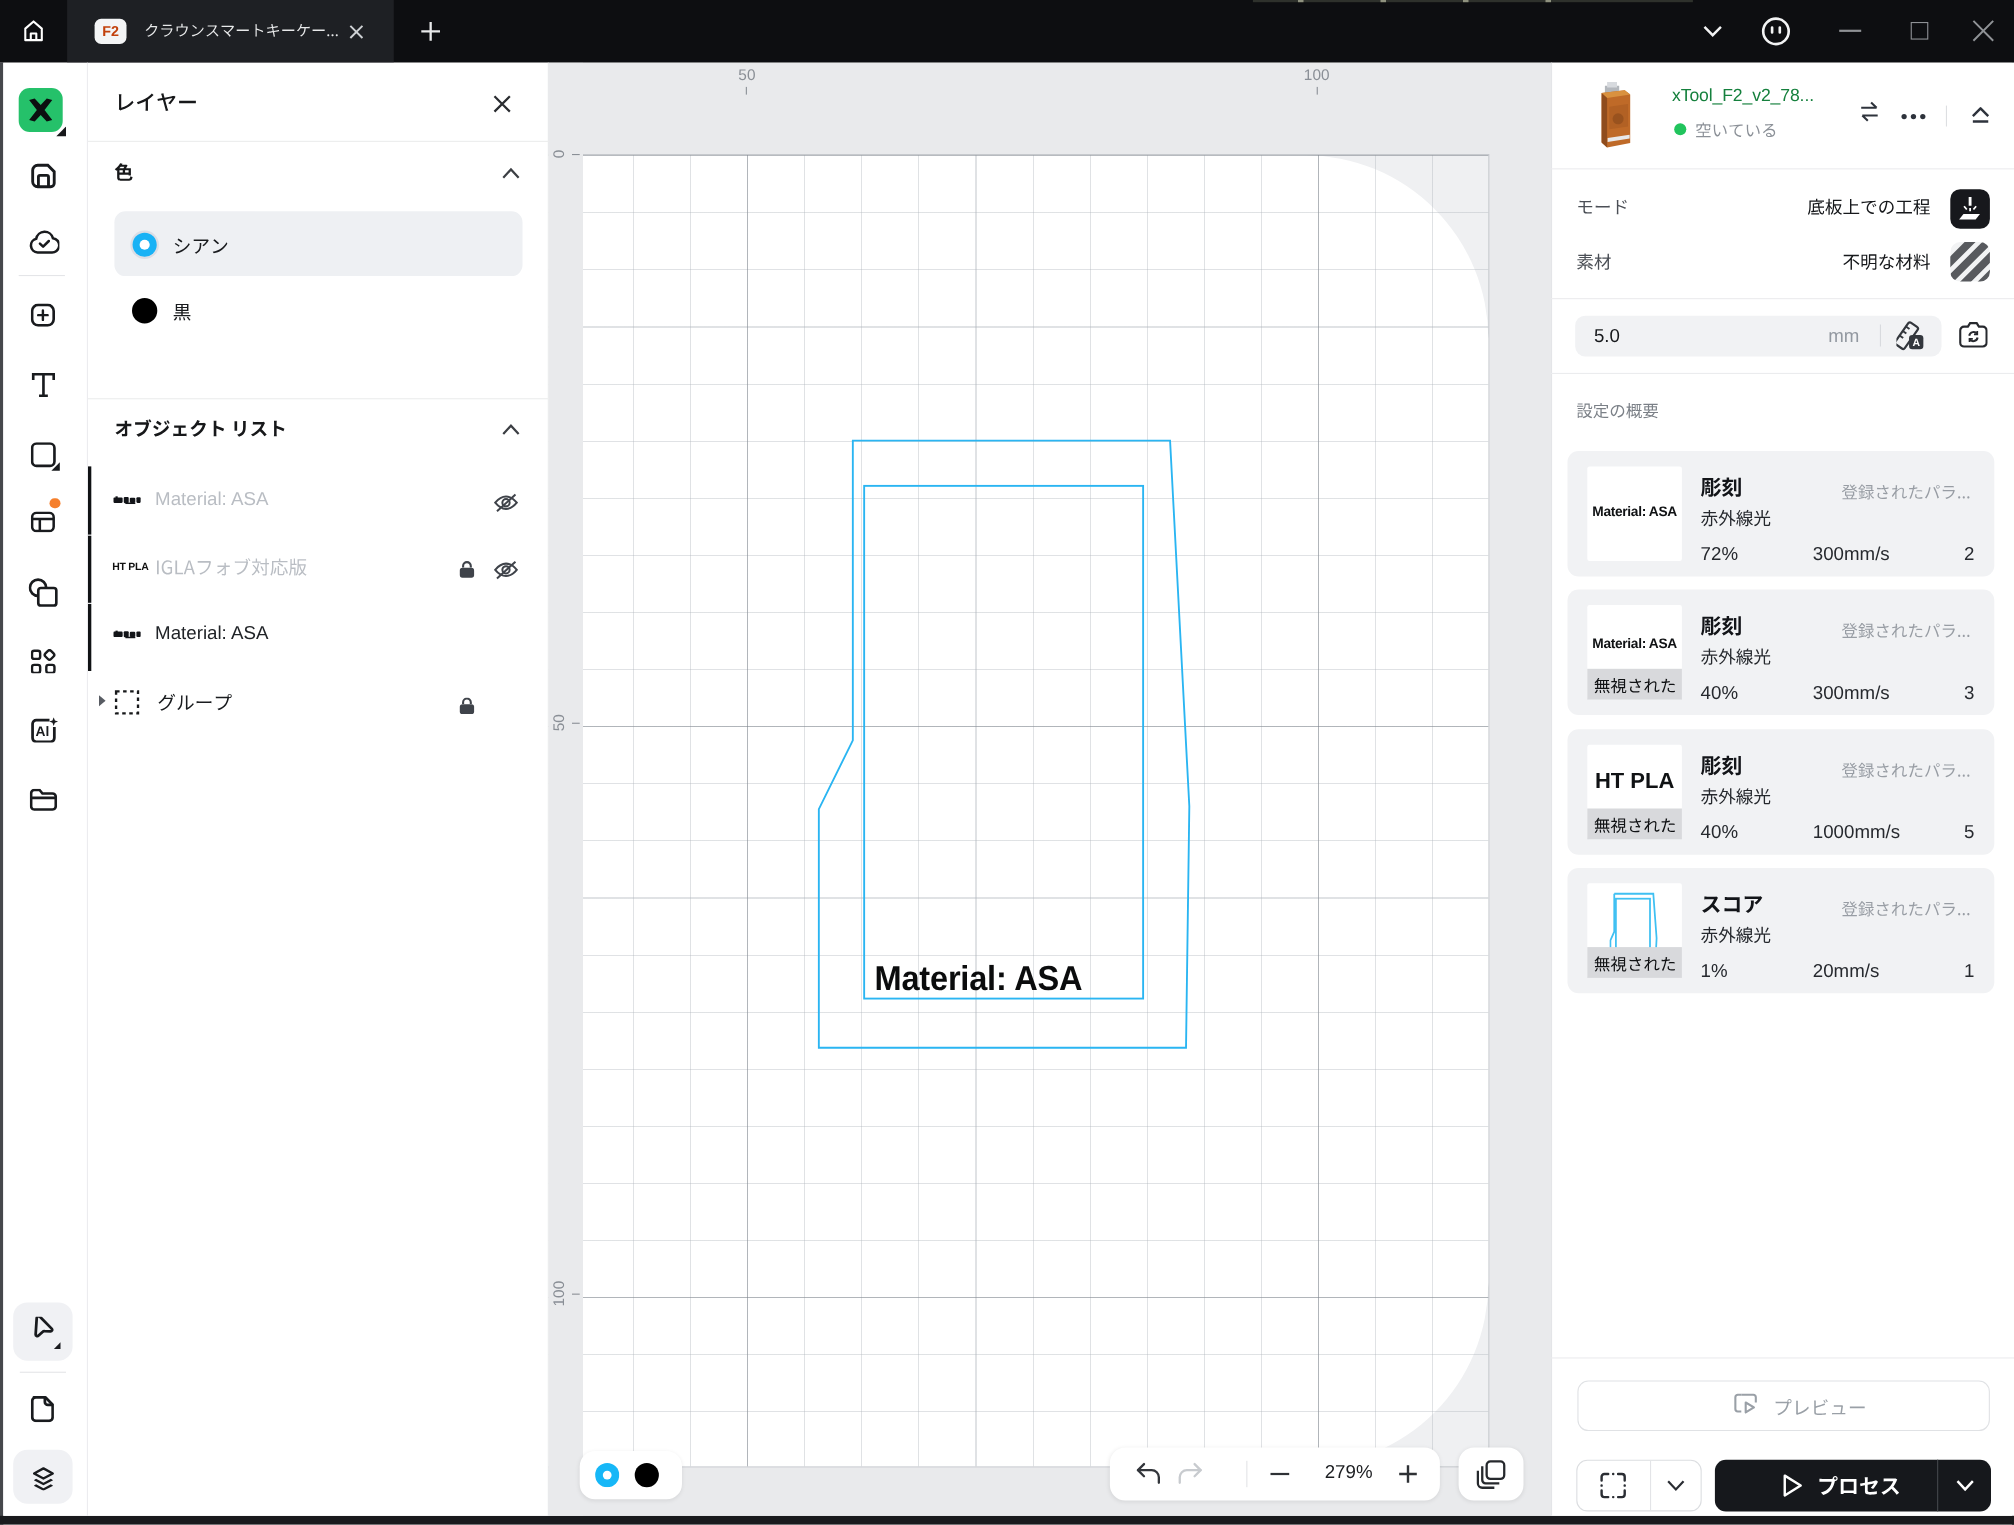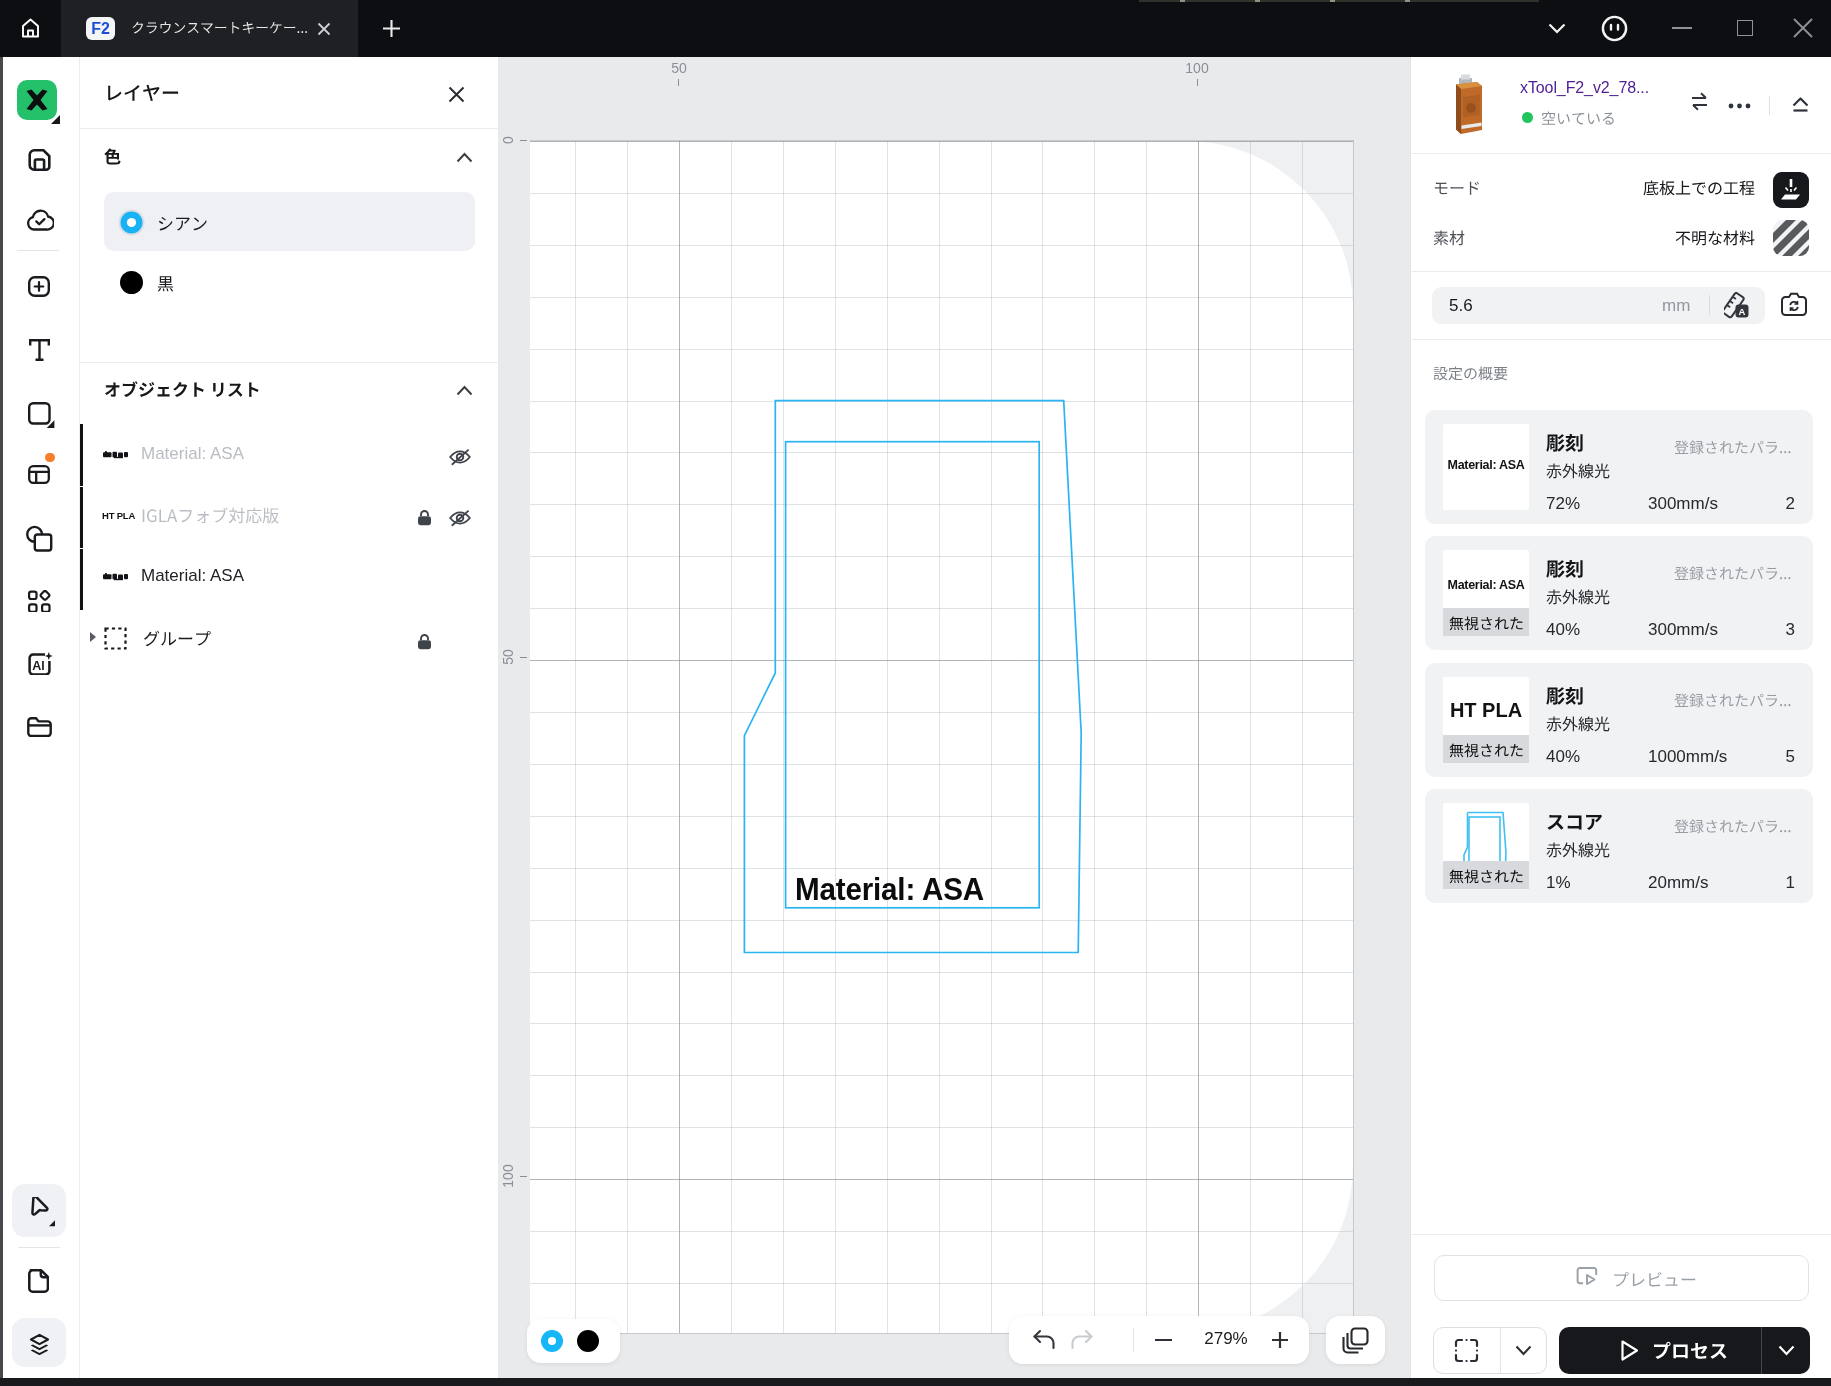--- a/index.html
+++ b/index.html
@@ -16,21 +16,21 @@
 <div class="abs" style="left:1330px;top:0;width:5px;height:2px;background:#8f927f"></div>
 <div class="abs" style="left:1405px;top:0;width:5px;height:2px;background:#8f927f"></div>
 <div class="abs" style="left:0;top:57px;width:3px;height:1329px;background:#46484c"></div>
 <div class="abs" style="left:1829px;top:57px;width:2px;height:1329px;background:#1a1b1e"></div>
 <div class="abs" style="left:0;top:1378px;width:1831px;height:8px;background:#191a1d"></div>
 <svg class="abs" style="left:21px;top:16px" width="19" height="24" viewBox="0 0 19 24">
 <path d="M2 10 L9.5 3.5 L17 10 V20.5 H2 Z M7 20.5 V14.5 H12 V20.5" fill="none" stroke="#fff" stroke-width="1.9" stroke-linejoin="round"></path>
     </svg>
 <div class="abs" style="left:61px;top:0;width:297px;height:57px;background:#1e2024"></div>
 <div class="abs" style="left:86px;top:17px;width:29px;height:23px;background:#f4f5f6;border-radius:6px"></div>
-<div class="abs" style="left:86px;top:17px;width:29px;height:23px;color:#1d4ed8;font-size:16px;font-weight:bold;text-align:center;line-height:23px">F2</div>
+<div class="abs" style="left:86px;top:17px;width:29px;height:23px;color:#c2410c;font-size:13px;font-weight:bold;text-align:center;line-height:23px">F2</div>
 <svg style="position:absolute;left:131.0px;top:19.2px;overflow:visible" width="177.1" height="17.9" viewBox="0 -13.8 177.1 17.9">
       <path d="M7.4 -10.7 6.1 -11.1C6 -10.8 5.8 -10.3 5.7 -10C5.1 -8.8 3.7 -6.8 1.4 -5.4L2.3 -4.7C3.8 -5.7 5 -6.9 5.8 -8.1H10.5C10.2 -6.8 9.4 -5 8.3 -3.8C7 -2.3 5.3 -1 2.8 -0.3L3.8 0.6C6.4 -0.3 8 -1.6 9.3 -3.1C10.5 -4.6 11.3 -6.5 11.7 -7.9C11.8 -8.1 11.9 -8.4 12 -8.6L11.1 -9.2C10.9 -9.1 10.6 -9.1 10.2 -9.1H6.5L6.8 -9.6C6.9 -9.9 7.2 -10.4 7.4 -10.7Z M17 -10.3V-9.1C17.4 -9.2 17.8 -9.2 18.2 -9.2C19 -9.2 22.9 -9.2 23.6 -9.2C24.1 -9.2 24.6 -9.2 24.9 -9.1V-10.3C24.6 -10.2 24.1 -10.2 23.7 -10.2C22.8 -10.2 19 -10.2 18.2 -10.2C17.8 -10.2 17.3 -10.2 17 -10.3ZM25.9 -6.6 25.1 -7.1C25 -7.1 24.7 -7 24.4 -7C23.7 -7 17.8 -7 17.1 -7C16.7 -7 16.3 -7.1 15.7 -7.1V-5.9C16.2 -6 16.8 -6 17.1 -6C17.9 -6 23.7 -6 24.4 -6C24.2 -5 23.6 -3.8 22.8 -2.9C21.6 -1.7 19.9 -0.8 17.9 -0.4L18.8 0.6C20.5 0.1 22.3 -0.7 23.7 -2.3C24.7 -3.4 25.4 -4.9 25.7 -6.2C25.8 -6.3 25.8 -6.5 25.9 -6.6Z M39.8 -8.4 39 -8.8C38.8 -8.8 38.6 -8.7 38.1 -8.7H35V-10C35 -10.3 35 -10.6 35.1 -11.1H33.7C33.8 -10.6 33.8 -10.3 33.8 -10V-8.7H30.8C30.3 -8.7 29.9 -8.7 29.5 -8.8C29.5 -8.5 29.5 -8 29.5 -7.7C29.5 -7.2 29.5 -5.7 29.5 -5.3C29.5 -5 29.5 -4.7 29.5 -4.4H30.7C30.6 -4.6 30.6 -5 30.6 -5.2C30.6 -5.7 30.6 -7.1 30.6 -7.7H38.3C38.2 -6.5 37.8 -4.9 37 -3.7C36.2 -2.4 34.7 -1.4 33.3 -0.9C32.8 -0.7 32.3 -0.6 31.9 -0.5L32.7 0.5C35.3 -0.2 37.2 -1.6 38.2 -3.4C39 -4.7 39.4 -6.4 39.6 -7.5C39.6 -7.8 39.7 -8.2 39.8 -8.4Z M44.5 -10.1 43.7 -9.3C44.8 -8.6 46.5 -7.1 47.2 -6.4L48.1 -7.3C47.3 -8 45.5 -9.5 44.5 -10.1ZM43.3 -0.9 44.1 0.3C46.4 -0.2 48.1 -1 49.5 -1.9C51.6 -3.2 53.2 -5.1 54.1 -6.8L53.5 -8C52.7 -6.3 51 -4.2 48.9 -2.9C47.6 -2.1 45.8 -1.2 43.3 -0.9Z M66.2 -9.2 65.5 -9.8C65.3 -9.7 65 -9.7 64.5 -9.7C64 -9.7 59.7 -9.7 59.2 -9.7C58.8 -9.7 58 -9.7 57.8 -9.7V-8.5C57.9 -8.5 58.7 -8.6 59.2 -8.6C59.7 -8.6 64.1 -8.6 64.6 -8.6C64.2 -7.4 63.2 -5.8 62.3 -4.7C60.8 -3.1 58.8 -1.5 56.6 -0.6L57.5 0.3C59.5 -0.6 61.4 -2.1 62.8 -3.7C64.3 -2.5 65.7 -0.9 66.6 0.4L67.6 -0.5C66.7 -1.5 65 -3.3 63.6 -4.6C64.6 -5.8 65.4 -7.4 65.9 -8.6C66 -8.8 66.2 -9.1 66.2 -9.2Z M75.3 -2.2C76.2 -1.3 77.3 -0.1 77.8 0.6L78.8 -0.2C78.3 -0.9 77.3 -1.9 76.5 -2.7C78.7 -4.5 80.5 -6.7 81.5 -8.3C81.6 -8.4 81.7 -8.6 81.8 -8.7L81 -9.5C80.8 -9.4 80.4 -9.3 80.1 -9.3C78.7 -9.3 72.5 -9.3 71.8 -9.3C71.3 -9.3 70.8 -9.4 70.4 -9.5V-8.2C70.7 -8.2 71.3 -8.3 71.8 -8.3C72.6 -8.3 78.7 -8.3 79.9 -8.3C79.3 -7.1 77.7 -5 75.6 -3.5C74.7 -4.3 73.6 -5.3 73.1 -5.6L72.2 -4.9C72.9 -4.4 74.5 -3 75.3 -2.2Z M84.2 -6V-4.6C84.6 -4.7 85.4 -4.7 86.1 -4.7C87.2 -4.7 92.7 -4.7 93.7 -4.7C94.3 -4.7 94.9 -4.6 95.2 -4.6V-6C94.9 -5.9 94.4 -5.9 93.7 -5.9C92.7 -5.9 87.1 -5.9 86.1 -5.9C85.4 -5.9 84.6 -5.9 84.2 -6Z M101.3 -1.2C101.3 -0.7 101.2 -0 101.2 0.4H102.5C102.4 -0 102.4 -0.8 102.4 -1.2L102.4 -5.8C103.9 -5.3 106.3 -4.4 107.8 -3.5L108.3 -4.7C106.8 -5.5 104.2 -6.4 102.4 -7V-9.2C102.4 -9.7 102.5 -10.3 102.5 -10.7H101.1C101.2 -10.3 101.3 -9.6 101.3 -9.2C101.3 -8.1 101.3 -2 101.3 -1.2Z M111.9 -3.8 112.1 -2.6C112.4 -2.7 112.8 -2.7 113.3 -2.8C114 -3 115.5 -3.2 117.1 -3.5L117.6 -0.7C117.7 -0.3 117.7 0.2 117.8 0.6L119.1 0.4C118.9 0 118.8 -0.5 118.7 -0.9L118.2 -3.6L121.6 -4.2C122.1 -4.3 122.5 -4.3 122.8 -4.4L122.6 -5.5C122.3 -5.4 121.9 -5.4 121.3 -5.2L117.9 -4.7L117.4 -7.4L120.6 -7.9C121 -8 121.4 -8.1 121.6 -8.1L121.4 -9.2C121.1 -9.2 120.8 -9.1 120.4 -9C119.8 -8.9 118.5 -8.7 117.2 -8.5L116.9 -10C116.9 -10.3 116.8 -10.7 116.8 -10.9L115.5 -10.7C115.6 -10.4 115.7 -10.1 115.8 -9.8L116.1 -8.3C114.8 -8.1 113.6 -7.9 113.1 -7.9C112.6 -7.8 112.3 -7.8 111.9 -7.8L112.2 -6.5C112.6 -6.6 112.9 -6.7 113.3 -6.8L116.3 -7.3L116.9 -4.5C115.3 -4.2 113.8 -4 113.1 -3.9C112.7 -3.9 112.2 -3.8 111.9 -3.8Z M125.6 -6V-4.6C126 -4.7 126.8 -4.7 127.5 -4.7C128.6 -4.7 134.1 -4.7 135.1 -4.7C135.7 -4.7 136.3 -4.6 136.6 -4.6V-6C136.3 -5.9 135.8 -5.9 135.1 -5.9C134.1 -5.9 128.5 -5.9 127.5 -5.9C126.8 -5.9 126 -5.9 125.6 -6Z M143.7 -10.7 142.4 -10.9C142.3 -10.6 142.3 -10.2 142.2 -9.8C142 -9.3 141.8 -8.6 141.4 -7.9C140.9 -7.1 139.9 -5.6 138.9 -4.9L140 -4.3C140.8 -4.9 141.7 -6.2 142.3 -7.2H145.8C145.6 -3.7 144.2 -1.9 142.8 -0.9C142.5 -0.6 142.1 -0.4 141.7 -0.3L142.9 0.5C145.2 -1 146.8 -3.3 147 -7.2H149.3C149.6 -7.2 150.2 -7.2 150.6 -7.2V-8.4C150.2 -8.3 149.7 -8.3 149.3 -8.3H142.8C143 -8.8 143.2 -9.3 143.3 -9.7C143.4 -10 143.6 -10.4 143.7 -10.7Z M153.2 -6V-4.6C153.6 -4.7 154.4 -4.7 155.1 -4.7C156.2 -4.7 161.7 -4.7 162.7 -4.7C163.3 -4.7 163.9 -4.6 164.2 -4.6V-6C163.9 -5.9 163.4 -5.9 162.7 -5.9C161.7 -5.9 156.1 -5.9 155.1 -5.9C154.4 -5.9 153.6 -5.9 153.2 -6Z M167.5 0.2C168 0.2 168.4 -0.2 168.4 -0.8C168.4 -1.4 168 -1.7 167.5 -1.7C167 -1.7 166.6 -1.4 166.6 -0.8C166.6 -0.2 167 0.2 167.5 0.2Z M171.4 0.2C171.9 0.2 172.3 -0.2 172.3 -0.8C172.3 -1.4 171.9 -1.7 171.4 -1.7C170.8 -1.7 170.4 -1.4 170.4 -0.8C170.4 -0.2 170.8 0.2 171.4 0.2Z M175.2 0.2C175.7 0.2 176.1 -0.2 176.1 -0.8C176.1 -1.4 175.7 -1.7 175.2 -1.7C174.7 -1.7 174.3 -1.4 174.3 -0.8C174.3 -0.2 174.7 0.2 175.2 0.2Z" fill="#e8e9ea"></path>
     </svg>
 <svg class="abs" style="left:316px;top:21px" width="16" height="16" viewBox="0 0 16 16">
 <path d="M2.5 2.5 L13.5 13.5 M13.5 2.5 L2.5 13.5" stroke="#cdd0d3" stroke-width="1.8"></path>
     </svg>
 <svg class="abs" style="left:382px;top:19px" width="19" height="19" viewBox="0 0 19 19">
 <path d="M9.5 1 V18 M1 9.5 H18" stroke="#e8e9ea" stroke-width="2.1"></path>
     </svg>
 <svg class="abs" style="left:1548px;top:23px" width="18" height="11" viewBox="0 0 18 11">
@@ -260,21 +260,21 @@
 <svg class="abs" style="left:1446px;top:71px" width="44" height="66" viewBox="0 0 44 66">
 <path d="M13 7 h13 v7 h-13 z" fill="#b3b7bc"></path>
 <path d="M15 3.5 h9 v5 h-9 z" fill="#d7dade"></path>
 <path d="M10 13.5 L31 11 L36 15 L36 59 L15 63 L10 58.5 Z" fill="#bf6a28"></path>
 <path d="M10 13.5 L31 11 L36 15 L15 18 Z" fill="#d9913f"></path>
 <path d="M10 13.5 L15 18 L15 63 L10 58.5 Z" fill="#8f4c1d"></path>
 <path d="M17 26 L34 23.5 L34 44 L17 46.5 Z" fill="#a85a20" opacity="0.55"></path>
 <circle cx="25" cy="37" r="5" fill="#8f4c1d" opacity="0.7"></circle>
 <path d="M15.5 54.5 L35.5 51.5 L35.5 55 L15.5 58 Z" fill="#e8e9ea"></path>
 </svg>
-<div class="abs" style="left:1520px;top:79px;font-size:16px;color:#4c1d95;font-weight:500;letter-spacing:-0.1px">xTool_F2_v2_78...</div>
+<div class="abs" style="left:1520px;top:79px;font-size:16px;color:#15803d;font-weight:500;letter-spacing:-0.1px">xTool_F2_v2_78...</div>
 <div class="abs" style="left:1522px;top:112px;width:11px;height:11px;background:#21c45d;border-radius:50%"></div>
 <svg style="position:absolute;left:1541.0px;top:109.0px;overflow:visible" width="75.0" height="19.5" viewBox="0 -15.0 75.0 19.5">
       <path d="M1.2 -11V-8H2.3V-10H5.2C5 -7.8 4.2 -6.6 1 -5.9C1.2 -5.7 1.5 -5.3 1.6 -5C5.2 -5.8 6.1 -7.3 6.4 -10H8.6V-7C8.6 -5.9 8.9 -5.6 10.2 -5.6C10.5 -5.6 12.1 -5.6 12.4 -5.6C13.4 -5.6 13.7 -6 13.8 -7.4C13.5 -7.5 13.1 -7.6 12.8 -7.8C12.8 -6.8 12.7 -6.6 12.3 -6.6C11.9 -6.6 10.6 -6.6 10.3 -6.6C9.8 -6.6 9.7 -6.7 9.7 -7V-10H12.7V-8.3H13.9V-11H8V-12.6H6.9V-11ZM0.9 -0.3V0.8H14.1V-0.3H8V-3.3H12.8V-4.3H2.5V-3.3H6.9V-0.3Z M18.3 -10.5 16.9 -10.5C17 -10.1 17 -9.5 17 -9.2C17 -8.3 17 -6.5 17.2 -5.2C17.6 -1.3 18.9 0.1 20.4 0.1C21.4 0.1 22.3 -0.7 23.2 -3.3L22.2 -4.3C21.8 -2.9 21.1 -1.3 20.4 -1.3C19.3 -1.3 18.6 -3 18.3 -5.5C18.2 -6.7 18.2 -8.1 18.2 -9C18.2 -9.4 18.3 -10.1 18.3 -10.5ZM26.2 -10 25 -9.6C26.4 -7.9 27.3 -4.8 27.6 -2.1L28.8 -2.6C28.6 -5.1 27.5 -8.3 26.2 -10Z M31.3 -10 31.4 -8.7C33 -9 36.9 -9.4 38.5 -9.5C37.1 -8.7 35.7 -6.8 35.7 -4.5C35.7 -1.1 38.8 0.4 41.6 0.5L42 -0.8C39.6 -0.9 36.9 -1.8 36.9 -4.7C36.9 -6.5 38.2 -8.8 40.3 -9.5C41.1 -9.7 42.4 -9.7 43.2 -9.7V-10.9C42.2 -10.9 40.8 -10.8 39.2 -10.7C36.4 -10.4 33.6 -10.1 32.6 -10C32.3 -10 31.8 -10 31.3 -10Z M48.3 -10.5 46.9 -10.5C47 -10.1 47 -9.5 47 -9.2C47 -8.3 47 -6.5 47.2 -5.2C47.6 -1.3 48.9 0.1 50.4 0.1C51.4 0.1 52.3 -0.7 53.2 -3.3L52.2 -4.3C51.8 -2.9 51.1 -1.3 50.4 -1.3C49.3 -1.3 48.6 -3 48.3 -5.5C48.2 -6.7 48.2 -8.1 48.2 -9C48.2 -9.4 48.3 -10.1 48.3 -10.5ZM56.2 -10 55 -9.6C56.4 -7.9 57.3 -4.8 57.6 -2.1L58.8 -2.6C58.6 -5.1 57.5 -8.3 56.2 -10Z M68.7 -0.5C68.3 -0.4 67.9 -0.4 67.5 -0.4C66.3 -0.4 65.5 -0.9 65.5 -1.6C65.5 -2.1 66 -2.5 66.7 -2.5C67.8 -2.5 68.6 -1.7 68.7 -0.5ZM63.6 -11.1 63.6 -9.8C63.9 -9.9 64.3 -9.9 64.6 -9.9C65.4 -9.9 68.4 -10.1 69.2 -10.1C68.4 -9.4 66.6 -7.9 65.7 -7.2C64.8 -6.4 62.9 -4.8 61.7 -3.8L62.5 -2.9C64.4 -4.9 65.8 -5.9 68.3 -5.9C70.2 -5.9 71.6 -4.8 71.6 -3.3C71.6 -2.1 71 -1.2 69.8 -0.8C69.6 -2.2 68.6 -3.4 66.7 -3.4C65.3 -3.4 64.4 -2.5 64.4 -1.5C64.4 -0.2 65.6 0.6 67.7 0.6C70.9 0.6 72.8 -0.9 72.8 -3.3C72.8 -5.4 71.1 -6.9 68.6 -6.9C67.9 -6.9 67.2 -6.8 66.5 -6.5C67.7 -7.5 69.7 -9.3 70.4 -9.8C70.7 -10 71 -10.2 71.3 -10.4L70.6 -11.3C70.4 -11.3 70.2 -11.2 69.8 -11.2C69 -11.1 65.4 -11 64.6 -11C64.3 -11 63.9 -11 63.6 -11.1Z" fill="#8b9097"></path>
     </svg>
 <svg class="abs" style="left:1690px;top:92px" width="19" height="19" viewBox="0 0 19 19">
 <path d="M2 6 H16 M16 6 L11 1.2 M17 13 H3 M3 13 L8 17.8" fill="none" stroke="#2e333c" stroke-width="1.9"></path>
     </svg>
 <svg class="abs" style="left:1728px;top:103px" width="23" height="6" viewBox="0 0 23 6">
 <circle cx="3" cy="3" r="2.4" fill="#2e333c"></circle>
       <circle cx="11.5" cy="3" r="2.4" fill="#2e333c"></circle>
@@ -312,21 +312,21 @@
       </defs>
 <g clip-path="url(#hcl)">
         <rect width="36" height="36" fill="#f2f3f4"></rect>
 <g stroke="#585a5e" stroke-width="7">
 <path d="M-12 30 L30 -12 M-4 38 L38 -4 M4 46 L46 4 M12 54 L54 12"></path>
         </g>
       </g>
     </svg>
 <div class="abs" style="left:1410px;top:271px;width:421px;height:1px;background:#ebecee"></div>
 <div class="abs" style="left:1432px;top:287px;width:333px;height:37px;background:#f1f2f4;border-radius:9px"></div>
-<div class="abs" style="left:1449px;top:296px;font-size:17px;color:#17191c">5.6</div>
+<div class="abs" style="left:1449px;top:296px;font-size:17px;color:#17191c">5.0</div>
 <div class="abs" style="left:1662px;top:296px;font-size:17px;color:#9298a0">mm</div>
 <div class="abs" style="left:1709px;top:295px;width:1px;height:20px;background:#d8dade"></div>
 <svg class="abs" style="left:1724px;top:292px" width="26" height="27" viewBox="0 0 26 27">
 <g transform="rotate(35 9 13)">
 <rect x="4" y="1" width="10.5" height="24" rx="2" fill="none" stroke="#33373d" stroke-width="2"></rect>
 <path d="M4 6.5 h4 M4 11.5 h4 M4 16.5 h4" stroke="#33373d" stroke-width="1.8"></path>
       </g>
 <rect x="11.5" y="12.5" width="13" height="13" rx="3" fill="#33373d"></rect>
 <text x="18" y="22.6" font-size="9.5" font-weight="bold" fill="#fff" text-anchor="middle" font-family="Liberation Sans">A</text>
     </svg>

